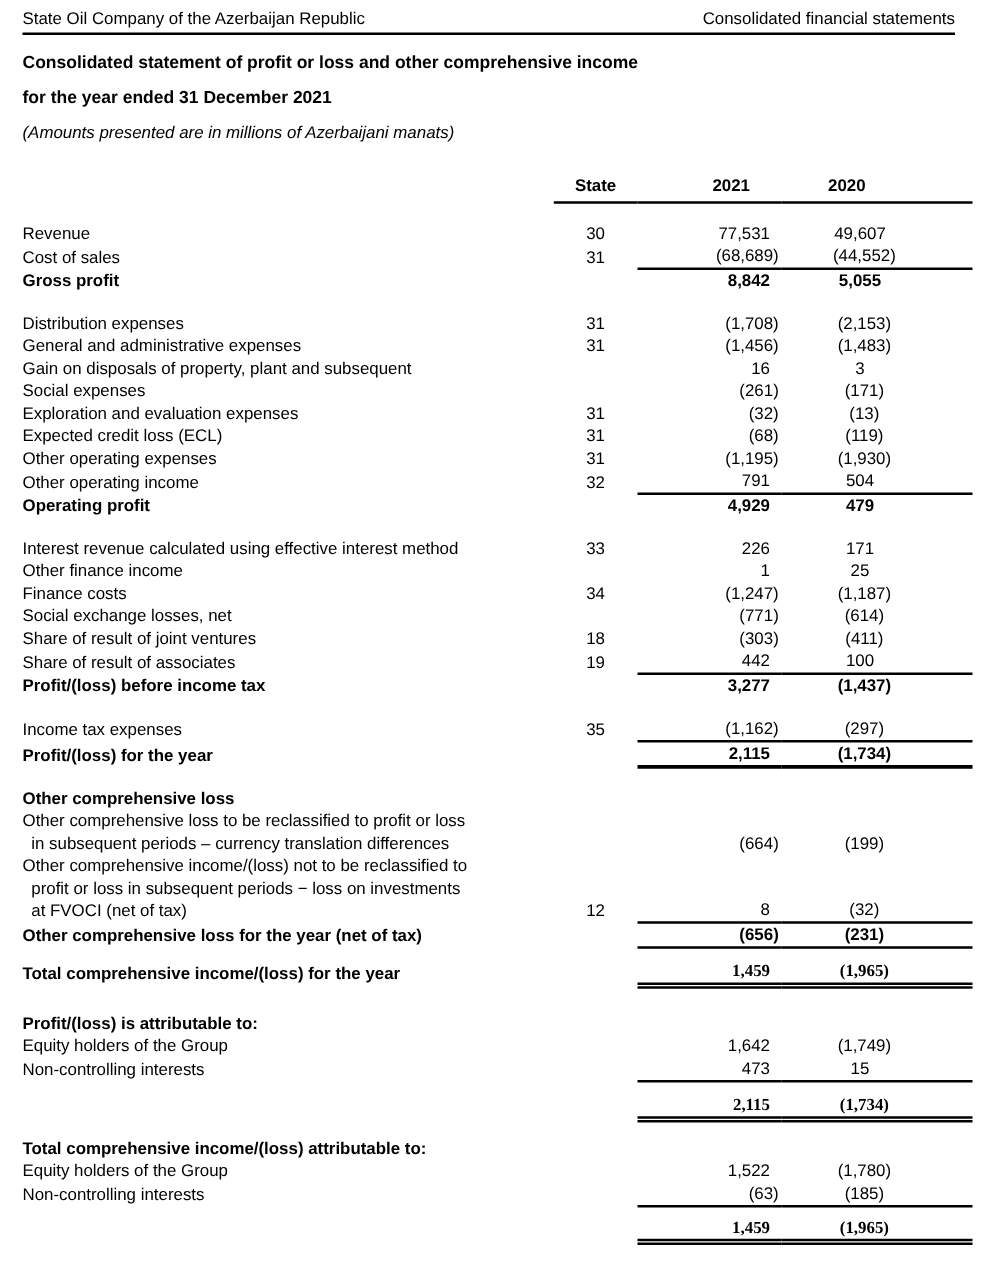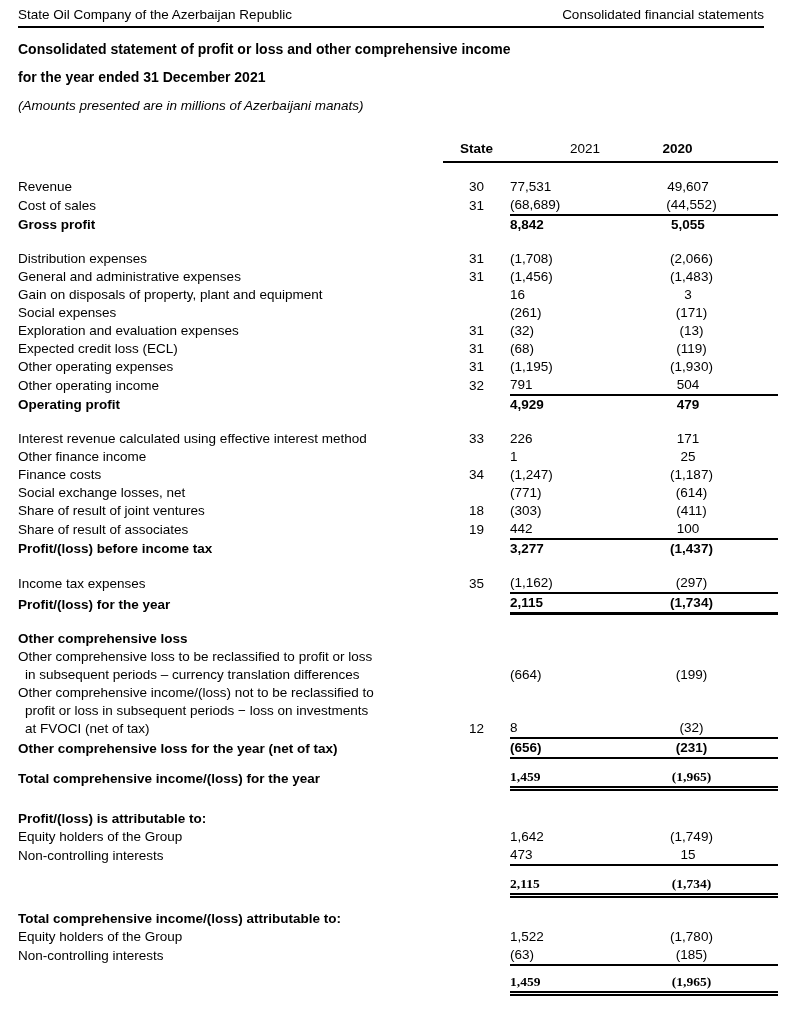--- a/index.html
+++ b/index.html
@@ -27,26 +27,26 @@
   table.statement { border-collapse:collapse; width:100%; margin-top:26px; table-layout:fixed; }
   col.w-label { width:425px; }
   col.w-note  { width:67px; }
   col.w-2021  { width:115px; }
   col.w-2020  { width:153px; }
 
   th, td { vertical-align:bottom; font-weight:normal; line-height:18px; padding:0; }
 
   thead th { padding-bottom:3px; }
   .h-note { font-weight:bold; text-align:center; border-bottom:2px solid #000; }
-  .h-2021 { font-weight:normal; text-align:right; padding-right:25px; border-bottom:2px solid #000; }
+  .h-2021 { font-weight:bold; text-align:right; padding-right:25px; border-bottom:2px solid #000; }
   .h-2020 { font-weight:bold; padding-right:48px; border-bottom:2px solid #000; }
 
   td.c-label { text-align:left; }
   td.c-note  { text-align:center; }
-  td.c-2021  { padding-right:2px; }
+  td.c-2021  { text-align:right; padding-right:2px; }
   td.c-2020  { text-align:center; padding-right:20px; }
 
   tr.bold td { font-weight:bold; }
 
   tr.rule-single td.c-2021, tr.rule-single td.c-2020 { border-bottom:2px solid #000; }
   tr.rule-thick  td.c-2021, tr.rule-thick  td.c-2020 { border-bottom:3px solid #000; }
   tr.rule-double td.c-2021, tr.rule-double td.c-2020 { border-bottom:5px double #000;font-family:Liberation Serif, serif; }
 
   td .cont { padding-left:7px; }      
   .no-paren { margin-right:7px; }     
@@ -112,33 +112,33 @@
         </tr>
         <tr class="spacer">
           <td colspan="4" style="height: 16px;"></td>
         </tr>
         <tr>
           <td class="c-label">
             <div>Distribution expenses</div>
           </td>
           <td class="c-note">31</td>
           <td class="c-2021"><span>(1,708)</span></td>
-          <td class="c-2020"><span>(2,066)</span></td>
+          <td class="c-2020"><span>(2,153)</span></td>
         </tr>
         <tr>
           <td class="c-label">
             <div>General and administrative expenses</div>
           </td>
           <td class="c-note">31</td>
           <td class="c-2021"><span>(1,456)</span></td>
           <td class="c-2020"><span>(1,483)</span></td>
         </tr>
         <tr>
           <td class="c-label">
-            <div>Gain on disposals of property, plant and equipment</div>
+            <div>Gain on disposals of property, plant and subsequent</div>
           </td>
           <td class="c-note"></td>
           <td class="c-2021"><span class="no-paren">16</span></td>
           <td class="c-2020"><span class="no-paren">3</span></td>
         </tr>
         <tr>
           <td class="c-label">
             <div>Social expenses</div>
           </td>
           <td class="c-note"></td>

